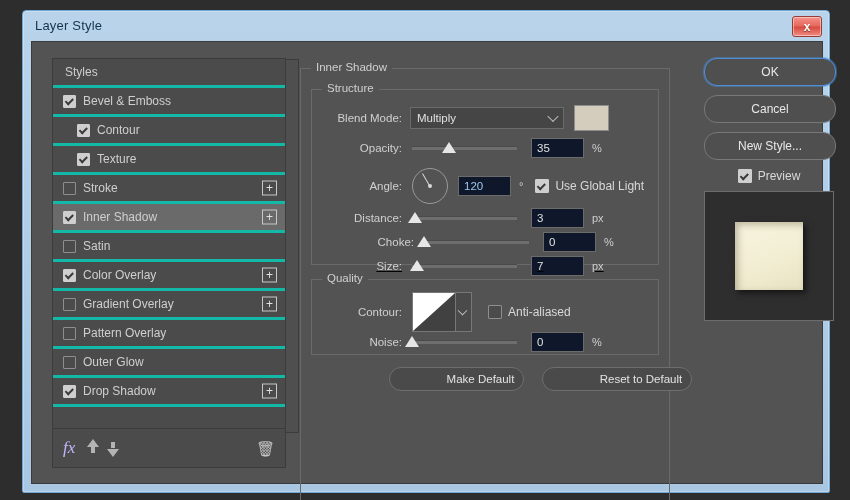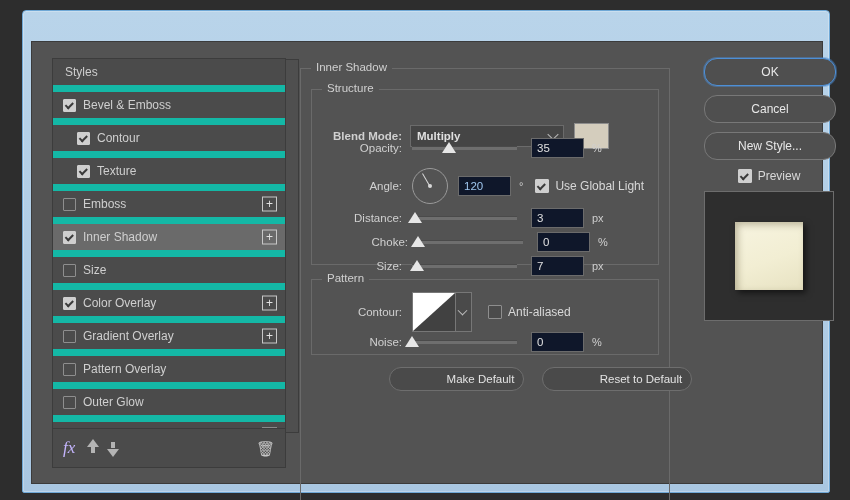--- a/index.html
+++ b/index.html
@@ -64,21 +64,21 @@
     background: #4b4b4b;
     border: 1px solid #3c3c3c;
   }
   .styles-list {
     position: absolute; left: 0; top: 0; right: 0; bottom: 38px;
     overflow: hidden;
   }
   .style-row {
     position: relative;
     height: 26px;
-    border-bottom: 7px solid #14b8a6;
+    border-bottom: 3px solid #14b8a6;
     display: flex; align-items: center;
     padding-left: 10px;
     color: #cfcfcf; font-size: 12px;
     cursor: pointer;
   }
   .style-row.selected { background: #6a6a6a; }
   .style-row.indent { padding-left: 24px; }
   .style-row.plain { padding-left: 12px; }
   .row-label { white-space: nowrap; }
 
@@ -366,20 +366,26 @@
       3px 3px 6px rgba(0,0,0,.55);
   }
 </style>
 </head>
 <body>
 
 <div class="desktop">
 
   <div class="window">
 
+    <div class="titlebar">
+      <div class="title-text">Layer Style</div>
+      <div class="close-btn">
+        <span class="close-x">x</span>
+      </div>
+    </div>
 
     <div class="dialog">
 
       <div class="styles-panel">
         <div class="styles-list" id="styles-list">
             <div class="style-row plain">
               <span class="row-label">Styles</span>
             </div>
             <div class="style-row">
               <span class="cb checked"></span>
@@ -388,35 +394,35 @@
             <div class="style-row indent">
               <span class="cb checked"></span>
               <span class="row-label">Contour</span>
             </div>
             <div class="style-row indent">
               <span class="cb checked"></span>
               <span class="row-label">Texture</span>
             </div>
             <div class="style-row">
               <span class="cb"></span>
-              <span class="row-label">Emboss</span>
+              <span class="row-label">Stroke</span>
               <span class="plus-box">
                 <span>+</span>
               </span>
             </div>
             <div class="style-row selected">
               <span class="cb checked"></span>
               <span class="row-label">Inner Shadow</span>
               <span class="plus-box">
                 <span>+</span>
               </span>
             </div>
             <div class="style-row">
               <span class="cb"></span>
-              <span class="row-label">Size</span>
+              <span class="row-label">Satin</span>
             </div>
             <div class="style-row">
               <span class="cb checked"></span>
               <span class="row-label">Color Overlay</span>
               <span class="plus-box">
                 <span>+</span>
               </span>
             </div>
             <div class="style-row">
               <span class="cb"></span>
@@ -451,21 +457,21 @@
       </div>
 
       <div class="center">
 
         <div class="group effect-group">
           <div class="legend">Inner Shadow</div>
 
           <div class="group structure-group">
             <div class="legend">Structure</div>
 
-            <div class="field-row" style="left:8px; top:36px; width:330px;font-weight:bold;">
+            <div class="field-row" style="left:8px; top:18px; width:330px;">
               <div class="field-label" style="width:82px;">Blend Mode:</div>
               <div class="select" style="width:140px; margin-left:8px;">
                 <span>Multiply</span>
                 <i class="chev"></i>
               </div>
               <div class="swatch" id="blend-color-swatch" style="margin-left: 10px; background: rgb(212, 205, 189);"></div>
             </div>
 
             <div class="field-row" style="left:8px; top:48px; width:330px;">
               <div class="field-label" style="width:82px;">Opacity:</div>
@@ -492,43 +498,43 @@
             <div class="field-row" style="left:8px; top:118px; width:330px;">
               <div class="field-label" style="width:82px;">Distance:</div>
               <div class="slider" id="distance-slider" style="width:105px; margin-left:10px;">
                 <div class="track"></div>
                 <div class="thumb" style="left: 3.15px;"></div>
               </div>
               <div class="num" style="margin-left:14px;">3</div>
               <div class="unit">px</div>
             </div>
 
-            <div class="field-row" style="left:14px; top:142px; width:330px;">
+            <div class="field-row" style="left:20px; top:142px; width:330px;">
               <div class="field-label" style="width:82px;">Choke:</div>
               <div class="slider" id="choke-slider" style="width:105px; margin-left:10px;">
                 <div class="track"></div>
                 <div class="thumb" style="left: 0px;"></div>
               </div>
               <div class="num" style="margin-left:14px;">0</div>
               <div class="unit">%</div>
             </div>
 
-            <div class="field-row" style="left:8px; top:166px; width:330px;">
+            <div class="field-row" style="left:8px; top:166px; width:330px;text-decoration:underline;">
               <div class="field-label" style="width:82px;">Size:</div>
               <div class="slider" id="size-slider" style="width:105px; margin-left:10px;">
                 <div class="track"></div>
                 <div class="thumb" style="left: 5.25px;"></div>
               </div>
               <div class="num" style="margin-left:14px;">7</div>
               <div class="unit">px</div>
             </div>
           </div>
 
           <div class="group quality-group">
-            <div class="legend">Pattern</div>
+            <div class="legend">Quality</div>
 
             <div class="field-row" style="left:8px; top:12px; width:330px; height:40px;">
               <div class="field-label" style="width:82px;">Contour:</div>
               <div class="contour-swatch" style="margin-left:10px;"></div>
               <div class="contour-drop">
                 <i class="chev"></i>
               </div>
               <div class="chk" style="margin-left:16px;"></div>
               <div class="chk-label">Anti-aliased</div>
             </div>

